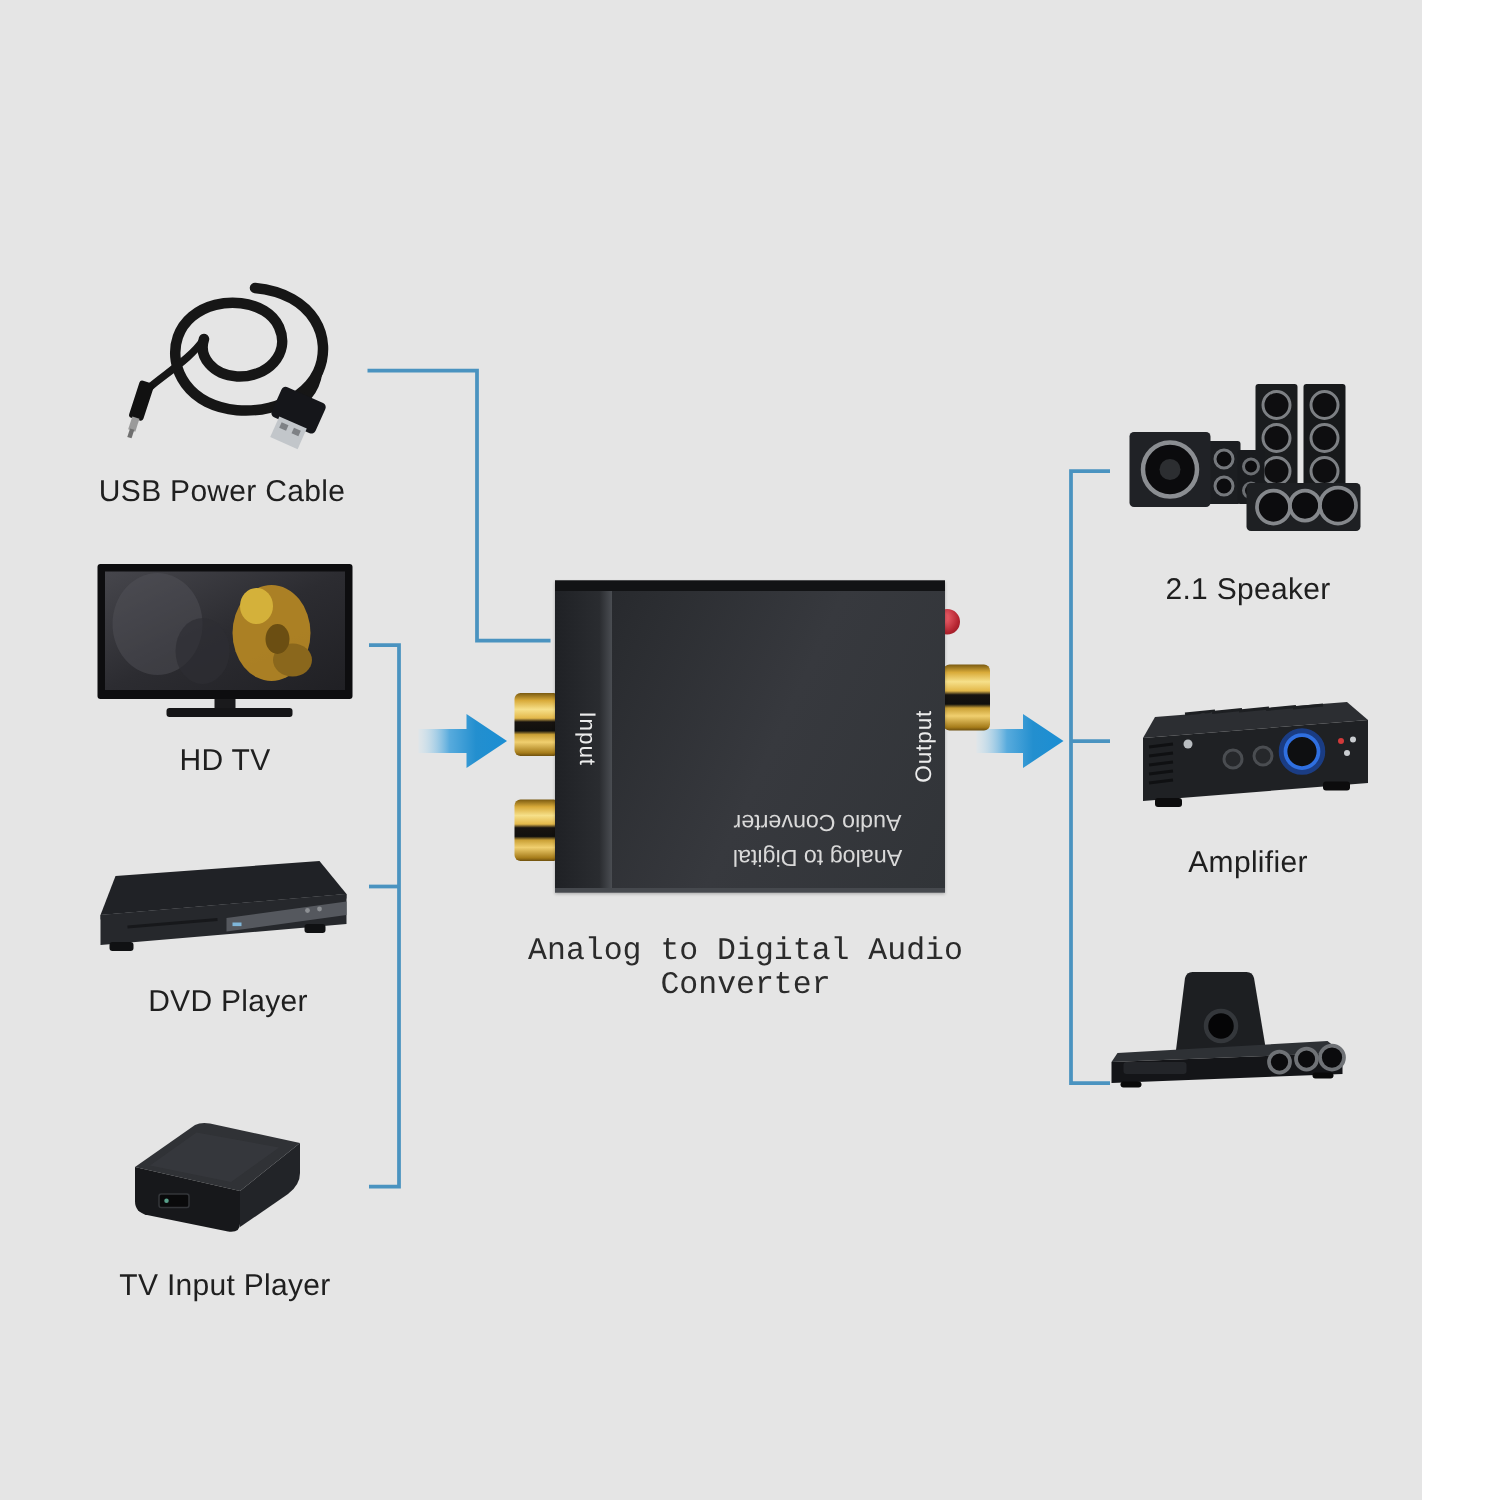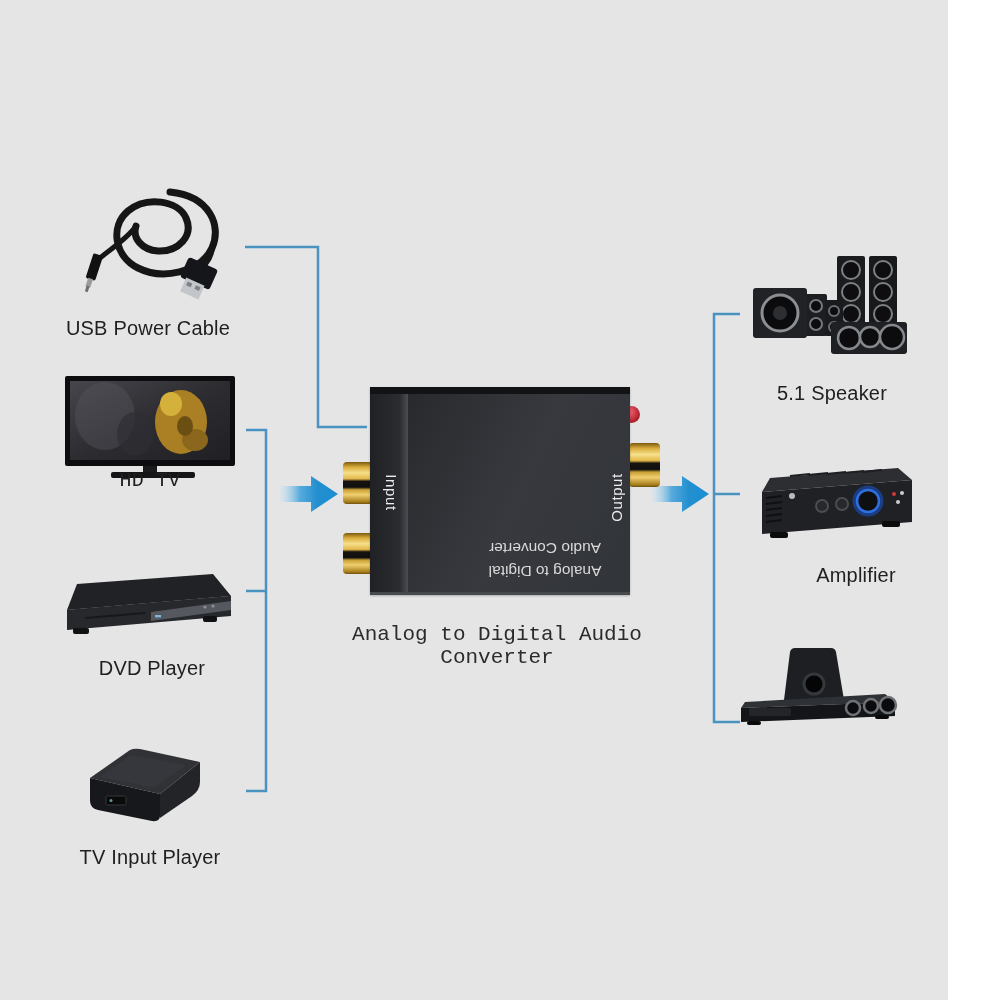--- a/index.html
+++ b/index.html
@@ -110,21 +110,21 @@
       <ellipse cx="42" cy="40" rx="30" ry="34" fill="#55555b" opacity="0.45"></ellipse>
       <ellipse cx="72" cy="58" rx="18" ry="22" fill="#2e2e33" opacity="0.7"></ellipse>
       <ellipse cx="118" cy="46" rx="26" ry="32" fill="#b98a24" opacity="0.9"></ellipse>
       <ellipse cx="108" cy="28" rx="11" ry="12" fill="#d4b13a"></ellipse>
       <ellipse cx="132" cy="64" rx="13" ry="11" fill="#8a671c"></ellipse>
       <ellipse cx="122" cy="50" rx="8" ry="10" fill="#6b4e12"></ellipse>
       <rect x="80" y="90" width="14" height="6" fill="#1a1a1c"></rect>
       <rect x="48" y="96" width="84" height="6" rx="2" fill="#151517"></rect>
     </svg>
   </div>
-  <div class="dev-label" style="left:30px;top:469px;font-family:Liberation Mono, monospace;">HD TV</div>
+  <div class="dev-label" style="left:30px;top:496px;">HD TV</div>
 
   <div class="abs" style="left:55px;top:570px;">
     <svg width="185" height="75" viewBox="0 0 185 75">
       <polygon points="22,14 158,4 176,26 12,40" fill="#202226"></polygon>
       <polygon points="12,40 176,26 176,29 12,43" fill="#3c3f44"></polygon>
       <polygon points="12,40 176,26 176,46 12,60" fill="#26282c"></polygon>
       <polygon points="96,42 176,31 176,40 96,51" fill="#55585e"></polygon>
       <line x1="30" y1="48" x2="90" y2="43" stroke="#17181b" stroke-width="2"></line>
       <circle cx="150" cy="37" r="1.6" fill="#8d9094"></circle>
       <circle cx="158" cy="36" r="1.6" fill="#8d9094"></circle>
@@ -190,21 +190,21 @@
       <circle cx="89" cy="77" r="5" stroke="#6b6e72" stroke-width="2" fill="#0c0c0e"></circle>
       <rect x="8" y="38" width="54" height="50" rx="3" fill="#202226"></rect>
       <circle cx="35" cy="63" r="18" stroke="#8b8e92" stroke-width="3" fill="#0b0b0d"></circle>
       <circle cx="35" cy="63" r="7" fill="#2c2e31"></circle>
       <rect x="86" y="72" width="76" height="32" rx="3" fill="#1e2023"></rect>
       <circle cx="104" cy="88" r="11" stroke="#85888c" stroke-width="2.5" fill="#0c0c0e"></circle>
       <circle cx="125" cy="87" r="10" stroke="#85888c" stroke-width="2.5" fill="#0c0c0e"></circle>
       <circle cx="147" cy="87" r="12" stroke="#85888c" stroke-width="2.5" fill="#0c0c0e"></circle>
     </svg>
   </div>
-  <div class="dev-label" style="left:712px;top:382px;">5.1 Speaker</div>
+  <div class="dev-label" style="left:712px;top:382px;">2.1 Speaker</div>
 
   <div class="abs" style="left:750px;top:464px;">
     <svg width="165" height="88" viewBox="0 0 165 88">
       <polygon points="20,14 148,4 162,16 12,28" fill="#2c2e32"></polygon>
       <g stroke="#1d1f22" stroke-width="2">
         <line x1="40" y1="12" x2="60" y2="10"></line>
           <line x1="58" y1="11" x2="78" y2="9"></line>
         <line x1="76" y1="10" x2="96" y2="8"></line>
           <line x1="94" y1="9" x2="114" y2="7"></line>
         <line x1="112" y1="8" x2="132" y2="6"></line>
@@ -222,21 +222,21 @@
       <circle cx="92" cy="40" r="6" fill="#26282b" stroke="#4a4d51" stroke-width="2"></circle>
       <circle cx="118" cy="37" r="13" fill="#0e0f11" stroke="#1b3f8a" stroke-width="5" opacity="0.95"></circle>
       <circle cx="118" cy="37" r="11" fill="#0e0f11" stroke="#2f6fe0" stroke-width="2.5"></circle>
       <circle cx="144" cy="30" r="2" fill="#d23a3a"></circle>
       <circle cx="152" cy="29" r="2" fill="#c9ccd0"></circle>
       <circle cx="148" cy="38" r="2" fill="#c9ccd0"></circle>
       <rect x="20" y="68" width="18" height="6" rx="2" fill="#0c0c0d"></rect>
       <rect x="132" y="57" width="18" height="6" rx="2" fill="#0c0c0d"></rect>
     </svg>
   </div>
-  <div class="dev-label" style="left:712px;top:564px;padding-left:24px;">Amplifier</div>
+  <div class="dev-label" style="left:712px;top:564px;">Amplifier</div>
 
   <div class="abs" style="left:735px;top:644px;">
     <svg width="172" height="92" viewBox="0 0 172 92">
       <path d="M60,4 L96,4 Q100,4 101,8 L109,56 L49,56 L55,8 Q56,4 60,4 Z" fill="#1d1f22"></path>
       <circle cx="79" cy="40" r="10" fill="#050506" stroke="#34373b" stroke-width="3"></circle>
       <polygon points="10,58 150,50 160,58 6,64" fill="#2e3135"></polygon>
       <polygon points="6,64 160,58 160,72 6,78" fill="#141518"></polygon>
       <circle cx="118" cy="64" r="7" stroke="#6f7276" stroke-width="2.5" fill="#0b0b0d"></circle>
       <circle cx="136" cy="62" r="7" stroke="#6f7276" stroke-width="2.5" fill="#0b0b0d"></circle>
       <circle cx="153" cy="61" r="8" stroke="#6f7276" stroke-width="2.5" fill="#0b0b0d"></circle>

